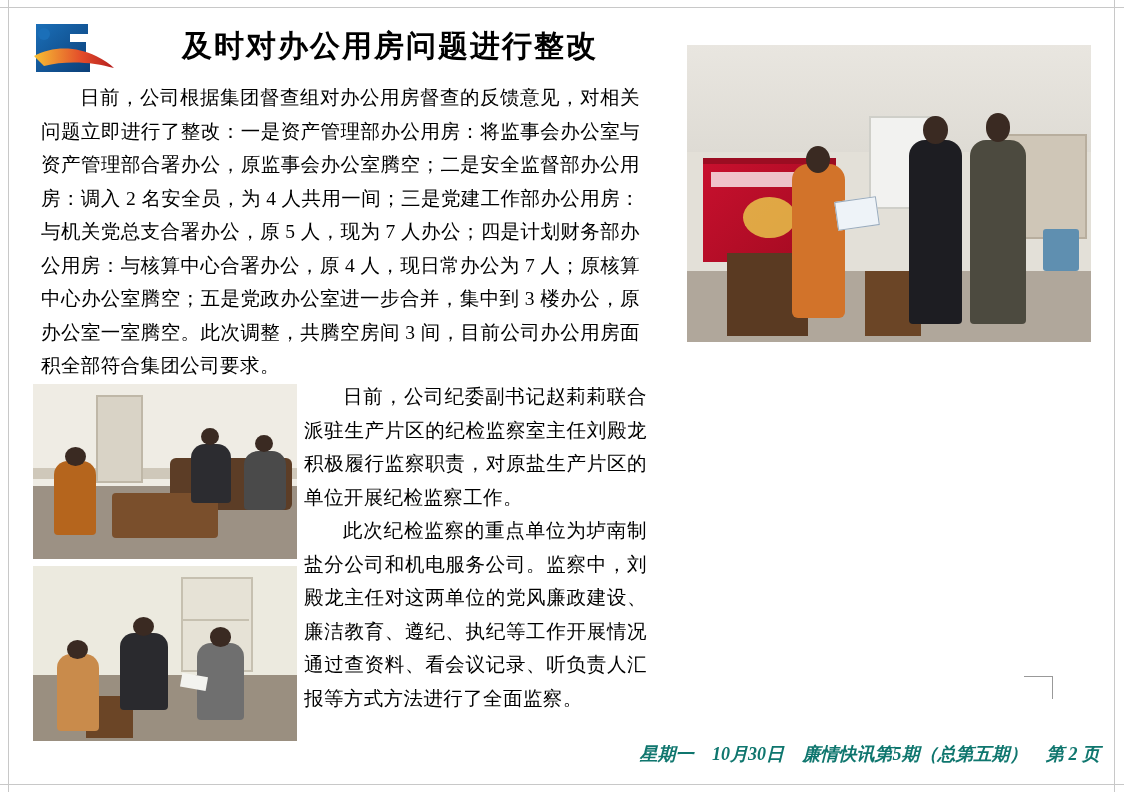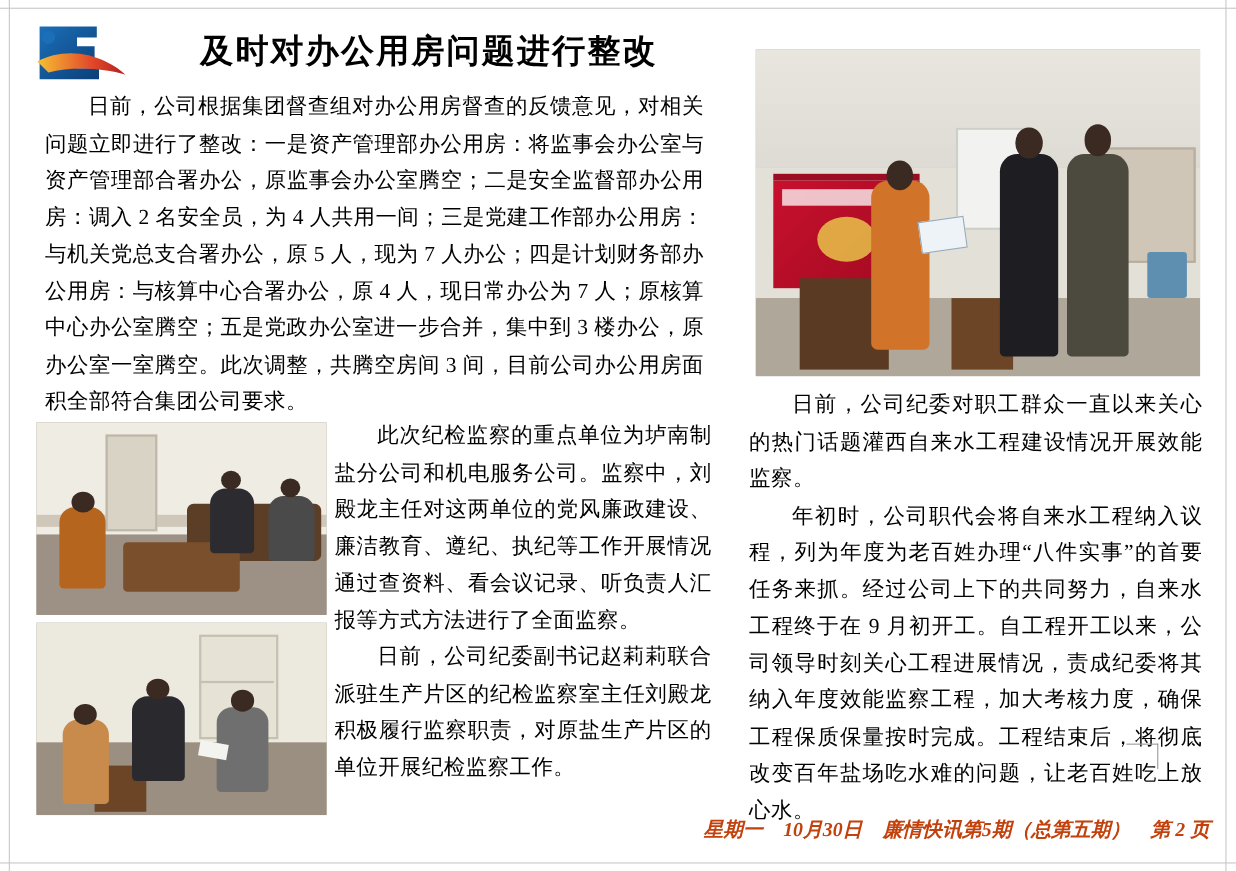--- a/index.html
+++ b/index.html
@@ -190,21 +190,21 @@
     border-right: 1px solid #999;
   }
 
   
   .footer {
     position: absolute;
     left: 0;
     top: 742px;
     width: 1100px;
     text-align: right;
-    color: #c2410c;
+    color: #0f766e;
     font-size: 18px;
     font-weight: bold;
     font-style: italic;
     font-family: "Liberation Serif", "DejaVu Serif", serif;
     white-space: nowrap;
   }
   .footer span { margin-left: 14px; }
 </style>
 </head>
 <body>
@@ -287,28 +287,24 @@
     <div class="p3-p1"></div>
       <div class="p3-p1-head"></div>
     <div class="p3-p2"></div>
       <div class="p3-p2-head"></div>
     <div class="p3-p3"></div>
       <div class="p3-p3-head"></div>
     <div class="p3-doc"></div>
   </div>
 
   <div class="col-left-bottom">
+    <p>日前，公司纪委副书记赵莉莉联合派驻生产片区的纪检监察室主任刘殿龙积极履行监察职责，对原盐生产片区的单位开展纪检监察工作。</p>
     <p>此次纪检监察的重点单位为垆南制盐分公司和机电服务公司。监察中，刘殿龙主任对这两单位的党风廉政建设、廉洁教育、遵纪、执纪等工作开展情况通过查资料、看会议记录、听负责人汇报等方式方法进行了全面监察。</p>
-    <p>日前，公司纪委副书记赵莉莉联合派驻生产片区的纪检监察室主任刘殿龙积极履行监察职责，对原盐生产片区的单位开展纪检监察工作。</p>
-  </div>
-
-  <div class="col-right">
-    <p>日前，公司纪委对职工群众一直以来关心的热门话题灌西自来水工程建设情况开展效能监察。</p>
-    <p>年初时，公司职代会将自来水工程纳入议程，列为年度为老百姓办理“八件实事”的首要任务来抓。经过公司上下的共同努力，自来水工程终于在 9 月初开工。自工程开工以来，公司领导时刻关心工程进展情况，责成纪委将其纳入年度效能监察工程，加大考核力度，确保工程保质保量按时完成。工程结束后，将彻底改变百年盐场吃水难的问题，让老百姓吃上放心水。</p>
-  </div>
+  </div>
+
 
   <div class="corner-mark"></div>
 
   <div class="footer">
     <span>星期一</span>
     <span>10月30日</span>
     <span>廉情快讯第5期（总第五期）</span>
     <span>第 2 页</span>
   </div>
 

